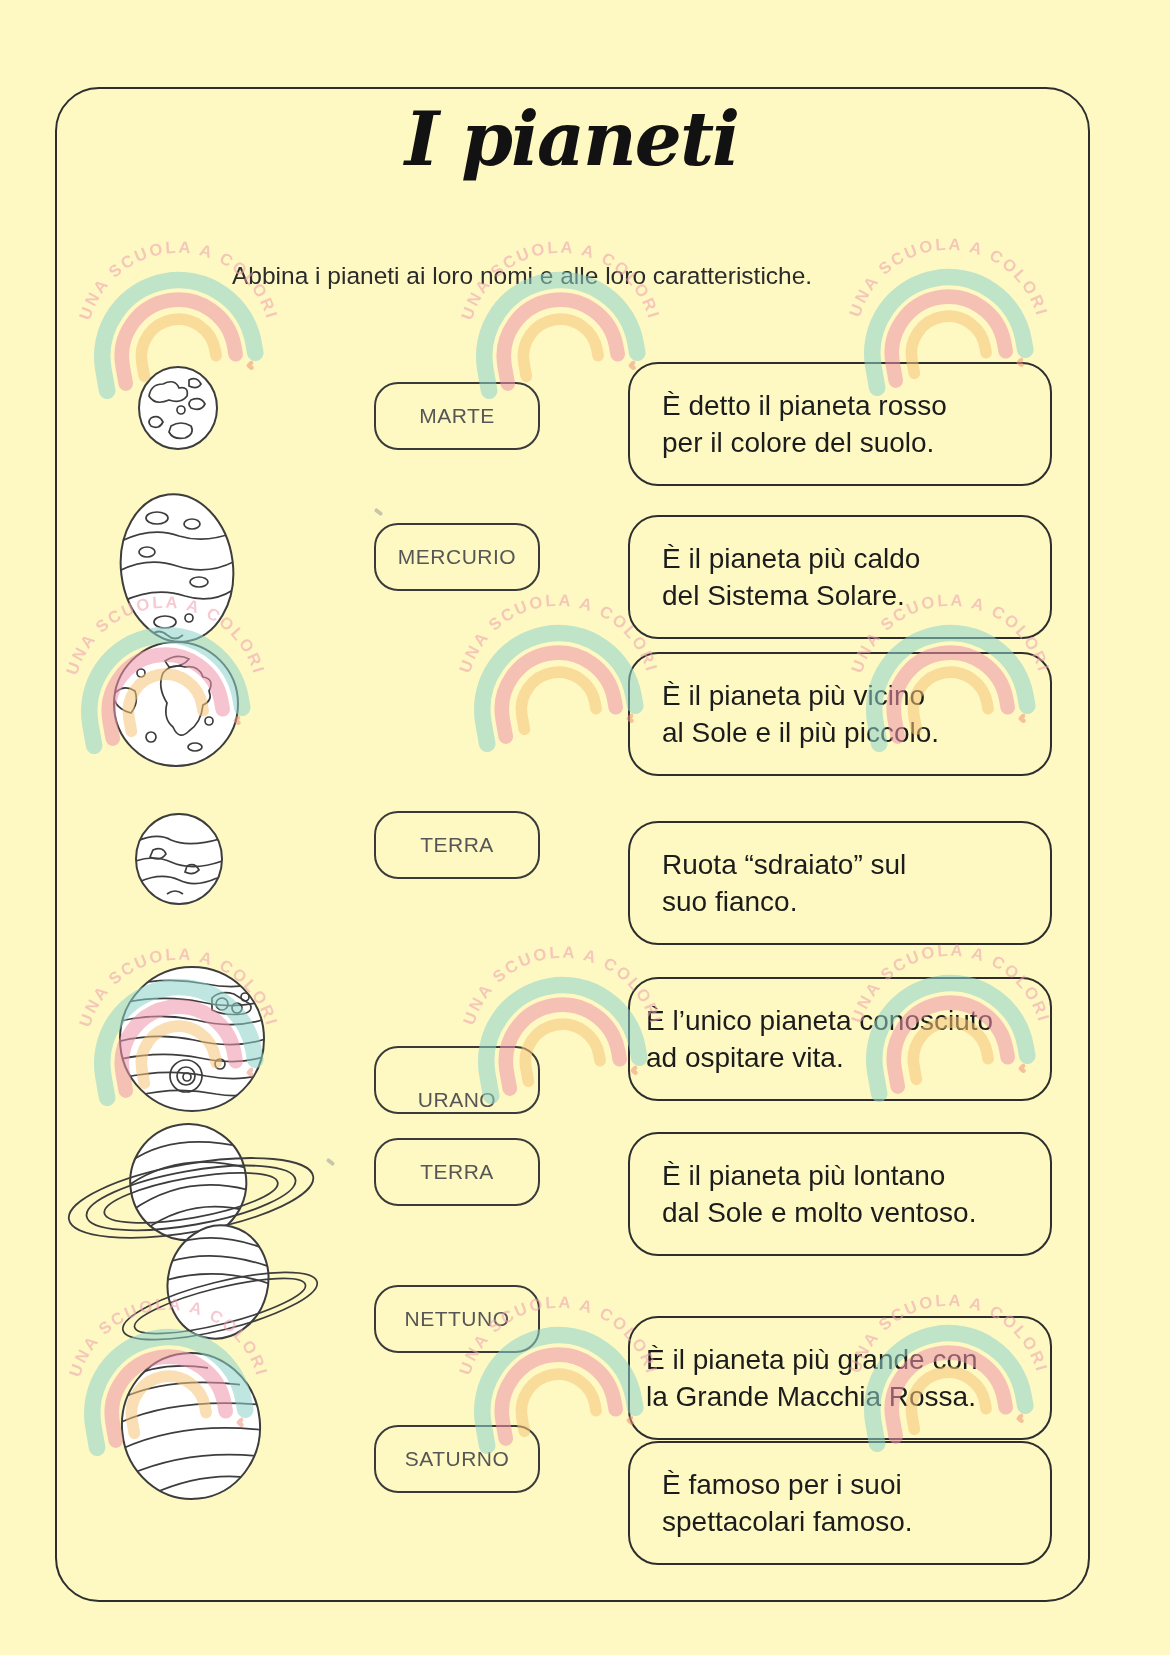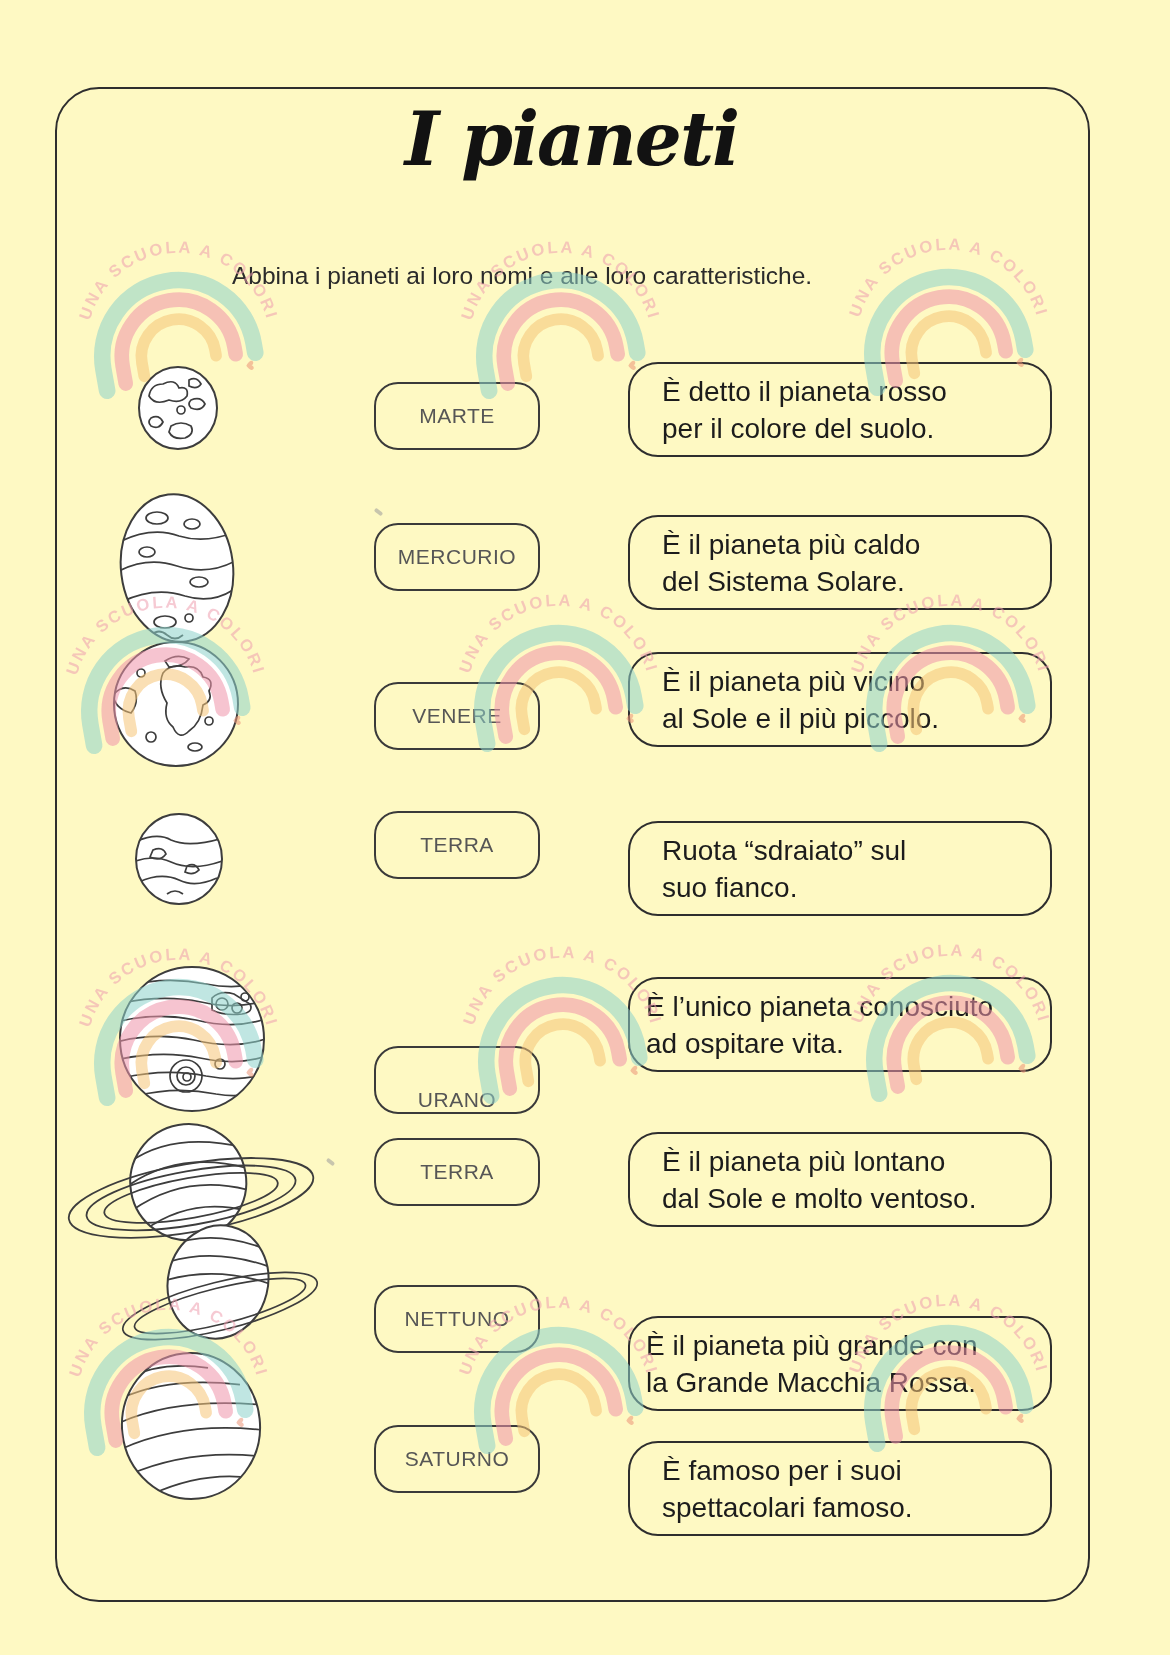--- a/index.html
+++ b/index.html
@@ -9,21 +9,21 @@
          border:2px solid #2e2e2e;border-radius:44px;background:transparent;}
   .title{position:absolute;left:55px;top:96px;width:1033px;text-align:center;
          font-family:"DejaVu Serif",serif;font-style:italic;font-weight:700;
          font-size:74px;color:#121212;letter-spacing:-2px;}
   .instruction{position:absolute;left:186px;top:262px;font-size:24.5px;color:#2b2b2b;
          white-space:nowrap;margin-left:46px;}
   .name-box{position:absolute;left:374px;width:166px;height:68px;border:2px solid #3a3a3a;
          border-radius:24px;display:flex;align-items:center;justify-content:center;
          box-sizing:border-box;background:transparent;}
   .name-box span{font-size:21px;color:#565656;letter-spacing:.5px;}
-  .desc-box{position:absolute;left:628px;width:424px;height:95px;border:2px solid #2e2e2e;
+  .desc-box{position:absolute;left:628px;width:424px;height:124px;border:2px solid #2e2e2e;
          border-radius:30px;display:flex;flex-direction:column;justify-content:center;
          padding-left:32px;box-sizing:border-box;background:transparent;}
   .desc-box.tight{padding-left:16px;}
   .desc-box div{font-size:28px;line-height:37px;color:#1c1c1c;}
   .planet{position:absolute;}
   .planet path,.planet circle,.planet ellipse{vector-effect:non-scaling-stroke;}
   .wm{position:absolute;width:215px;height:250px;opacity:.55;pointer-events:none;}
   .artifact{position:absolute;width:9px;height:4px;background:#9a9a9a;border-radius:2px;
          opacity:.55;transform:rotate(38deg);}
   
@@ -225,23 +225,20 @@
       </g>
     </g>
   </svg>
 
   <div class="name-box" id="name-0">
       <span>MARTE</span>
     </div>
   <div class="name-box" id="name-1">
       <span>MERCURIO</span>
     </div>
-  <div class="name-box" id="name-2">
-      <span>VENERE</span>
-    </div>
   <div class="name-box" id="name-3">
       <span>TERRA</span>
     </div>
   <div class="name-box" id="name-4">
       <span>URANO</span>
     </div>
   <div class="name-box" id="name-5">
       <span>TERRA</span>
     </div>
   <div class="name-box" id="name-6">

